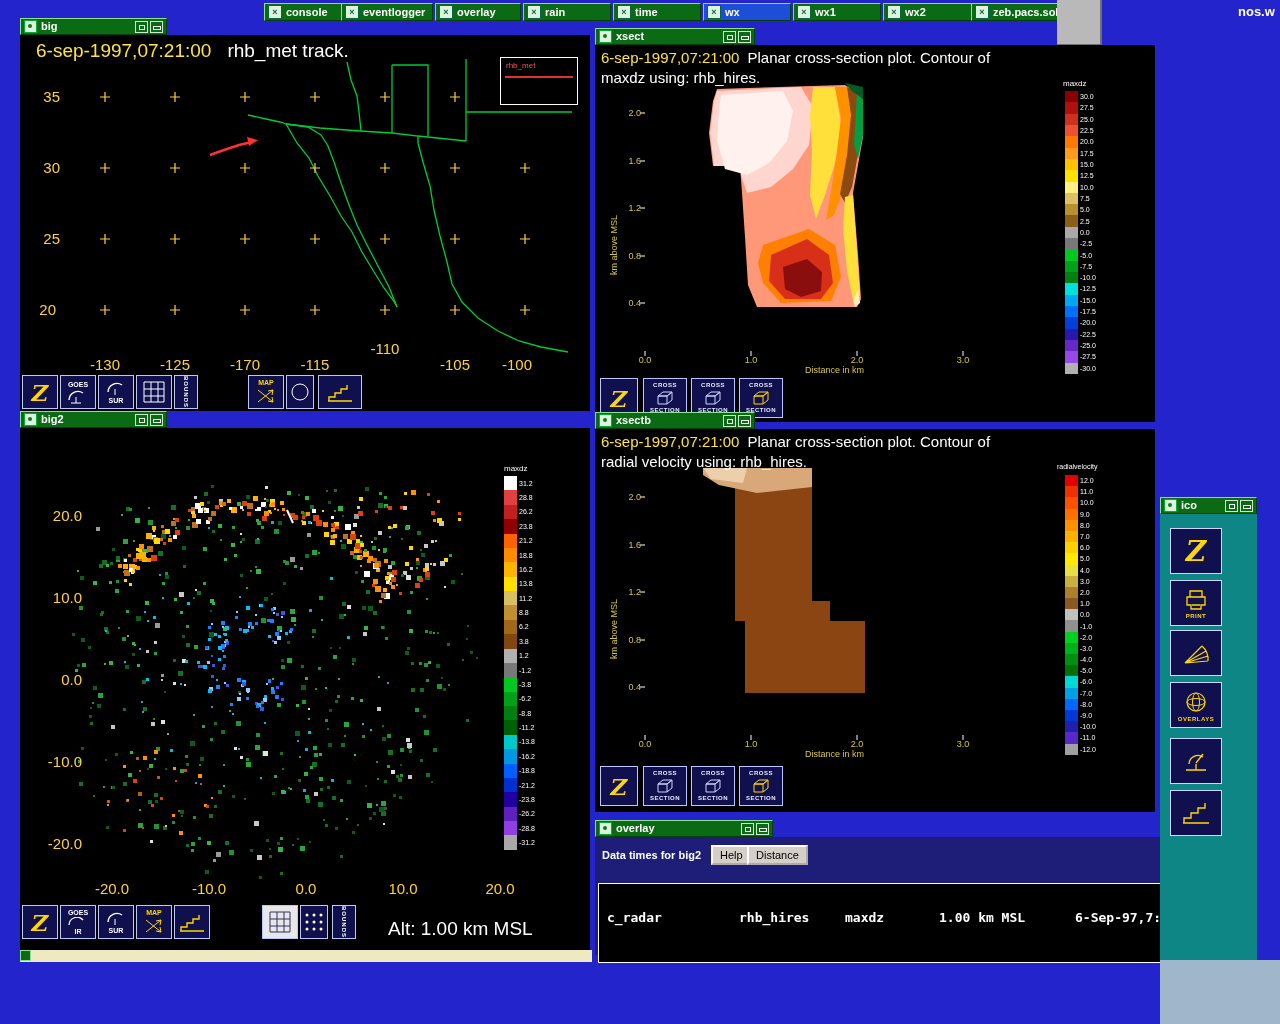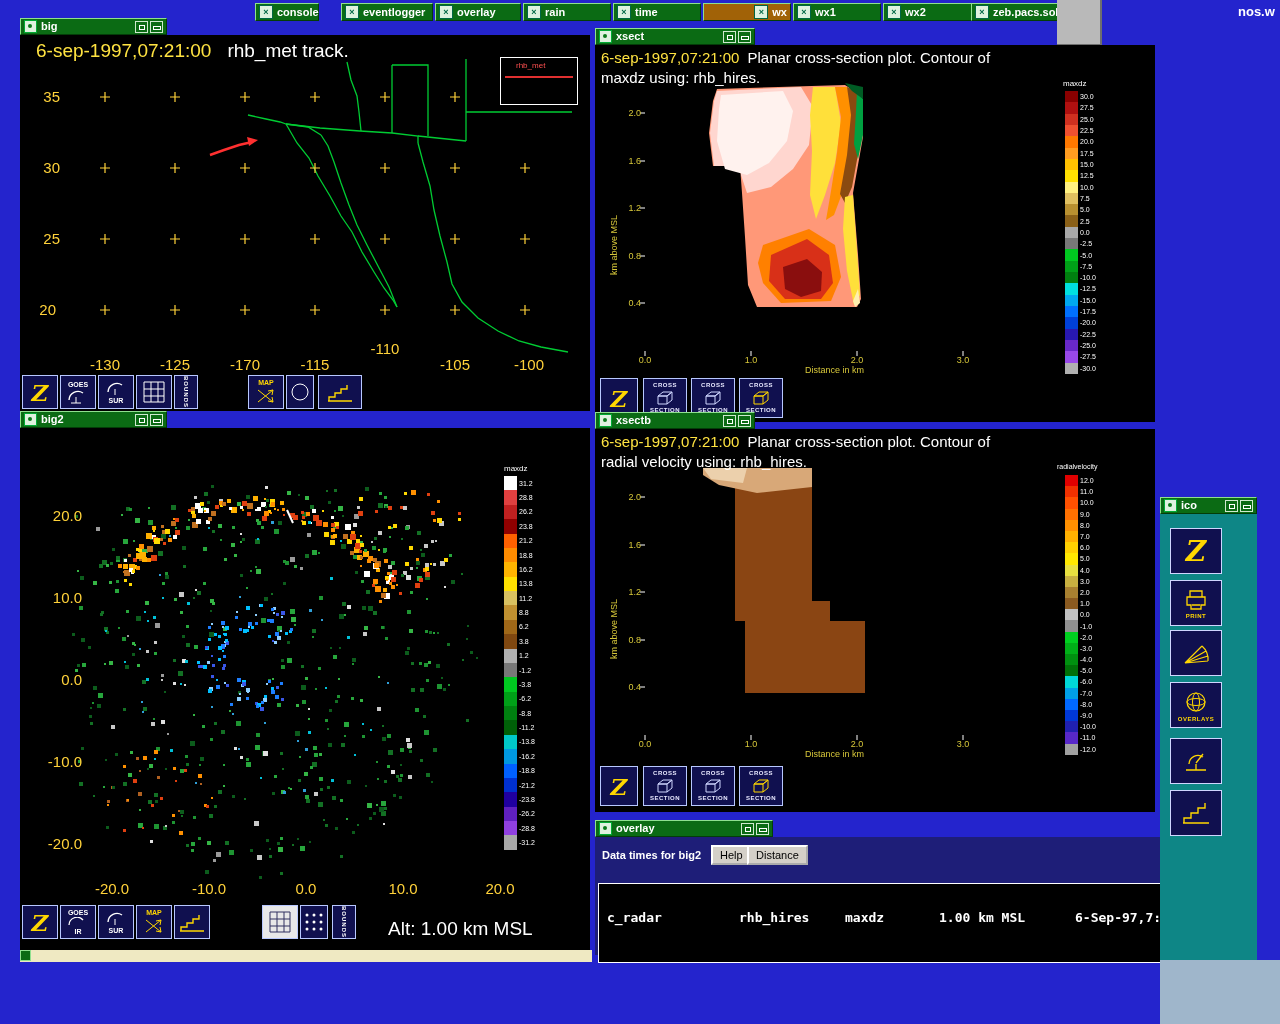--- a/index.html
+++ b/index.html
@@ -14,21 +14,21 @@
   .wtitle{color:#fff;font:bold 11px/1 "Liberation Sans",sans-serif;white-space:nowrap;}
   .wbtns{margin-left:auto;display:flex;gap:2px;}
   .wbtn{width:13px;height:12px;background:#0b6b14;border:1px solid #cfe9cf;position:relative;box-sizing:border-box;}
   .wbtn::after{content:"";position:absolute;left:3px;top:3px;width:4px;height:3px;border:1px solid #fff;}
   .wbtn.r2::after{left:2px;top:4px;width:6px;height:2px;}
   .wbody{position:absolute;background:#000;}
   
   .titem{position:absolute;top:3px;height:18px;background:#0b6b14;border-top:1px solid #8fe08f;border-left:1px solid #8fe08f;
          border-right:1px solid #033d08;border-bottom:1px solid #033d08;display:flex;align-items:center;gap:4px;
          padding:0 3px;box-sizing:border-box;cursor:pointer;}
-  .titem.dark{background:#a16207;justify-content:flex-end;}
+  .titem.dark{background:#1d4ed8;}
   .tcheck{width:12px;height:12px;background:#dff2df;border:1px solid #064;color:#064;
           font:bold 9px/12px "Liberation Sans",sans-serif;text-align:center;flex:none;}
   .tcheck::after{content:"×";}
   .tlabel{color:#fff;font:bold 11px/1 "Liberation Sans",sans-serif;white-space:nowrap;}
   
   .ptitle{position:absolute;left:16px;top:5px;font:19px "Liberation Sans",sans-serif;color:#fff;white-space:nowrap;}
   .ptitle .ptime{color:#ffe341;padding-right:16px;}
   .ptitle2{position:absolute;font:15px "Liberation Sans",sans-serif;color:#fff;white-space:nowrap;}
   .ptitle2 .ptime{color:#ffe341;padding-right:8px;}
   .yt{position:absolute;font:15px "Liberation Sans",sans-serif;color:#ffd23a;text-align:right;}
@@ -50,21 +50,21 @@
         display:flex;flex-direction:column;align-items:center;justify-content:center;gap:1px;cursor:pointer;}
   .xbtn .cl{font:bold 6px/1.2 "Liberation Sans",sans-serif;color:#e8e8ff;letter-spacing:.5px;}
   
   .colorbar{position:absolute;}
   .cbrow{display:flex;align-items:center;}
   .cbsw{width:13px;height:100%;flex:none;}
   .cblab{font:7px "Liberation Sans",sans-serif;color:#fff;margin-left:2px;white-space:nowrap;}
   .cbtitle{position:absolute;font:8px "Liberation Sans",sans-serif;color:#fff;white-space:nowrap;}
   
   .legendbox{position:absolute;left:480px;top:22px;width:76px;height:46px;border:1px solid #fff;background:#000;}
-  .legendlab{position:absolute;left:15px;top:3px;font:8px "Liberation Sans",sans-serif;color:#ff5050;}
+  .legendlab{position:absolute;left:5px;top:3px;font:8px "Liberation Sans",sans-serif;color:#ff5050;}
   .legendline{position:absolute;left:4px;top:18px;right:4px;height:2px;background:#e03030;}
   
   .obody{background:#1e1e78;}
   .oinfo{position:absolute;left:7px;top:12px;font:bold 11px "Liberation Sans",sans-serif;color:#fff;white-space:nowrap;}
   .obtn{position:absolute;top:8px;height:20px;background:#d4d0c8;border:2px outset #fff;
         font:11px "Liberation Sans",sans-serif;color:#000;padding:0 7px;cursor:pointer;}
   .otable{position:absolute;left:3px;top:46px;width:646px;height:80px;background:#000;border:1px solid #fff;
           box-sizing:border-box;font:bold 13px "DejaVu Sans Mono",monospace;color:#fff;}
   .orow{position:absolute;left:8px;display:flex;white-space:pre;}
   .oc0{width:132px}.oc1{width:106px}.oc2{width:94px}.oc3{width:136px}
@@ -80,21 +80,21 @@
   .statusbar{position:absolute;left:20px;top:950px;width:572px;height:12px;background:#efe9c2;}
   .statussq{position:absolute;left:0;top:0;width:11px;height:11px;background:#0b6b14;border:1px solid #8fe08f;box-sizing:border-box;}
   .brpane{position:absolute;left:1160px;top:960px;width:120px;height:64px;background:#9fb6cb;}
   svg{display:block;}
 </style>
 </head>
 <body>
 
 <div id="desktop">
 
-  <div class="titem" style="left:255px;width:64px">
+  <div class="titem" style="left:264px;width:80px">
     <span class="tcheck"></span>
     <span class="tlabel">console</span>
   </div>
   <div class="titem" style="left:341px;width:92px">
     <span class="tcheck"></span>
     <span class="tlabel">eventlogger</span>
   </div>
   <div class="titem" style="left:435px;width:86px">
     <span class="tcheck"></span>
     <span class="tlabel">overlay</span>
@@ -156,21 +156,21 @@
     <span class="yt" style="left:4px;top:53px;width:36px">35</span>
     <span class="yt" style="left:4px;top:124px;width:36px">30</span>
     <span class="yt" style="left:4px;top:195px;width:36px">25</span>
     <span class="yt" style="left:0;top:266px;width:36px">20</span>
     <span class="xt" style="left:58px;top:321px;width:54px">-130</span>
     <span class="xt" style="left:128px;top:321px;width:54px">-125</span>
     <span class="xt" style="left:198px;top:321px;width:54px">-170</span>
     <span class="xt" style="left:268px;top:321px;width:54px">-115</span>
     <span class="xt" style="left:338px;top:305px;width:54px">-110</span>
     <span class="xt" style="left:408px;top:321px;width:54px">-105</span>
-    <span class="xt" style="left:482px;top:321px;width:54px">-100</span>
+    <span class="xt" style="left:470px;top:321px;width:54px">-100</span>
     <div class="legendbox">
       <span class="legendlab">rhb_met</span>
       <span class="legendline"></span>
     </div>
     <div class="toolbar" style="top:340px;width:570px;height:36px">
       <button class="tbtn" style="left:2px">
           <span class="zl">Z</span>
         </button>
       <button class="tbtn" style="left:40px">
         <span class="lab7">GOES</span>

